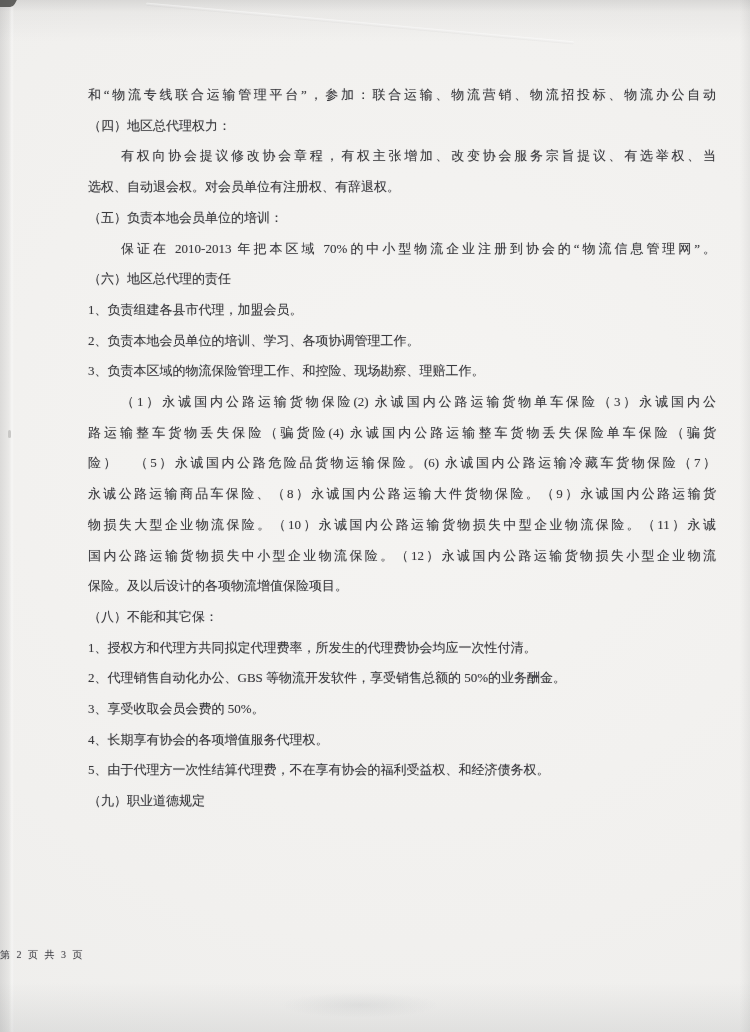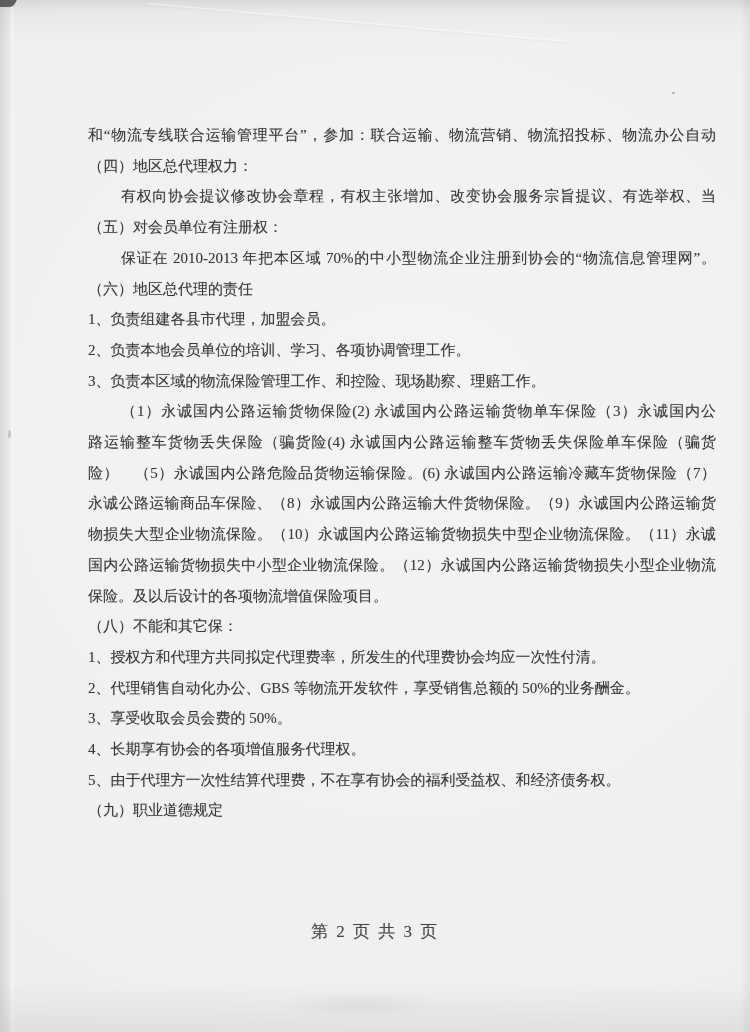--- a/index.html
+++ b/index.html
@@ -26,30 +26,29 @@
     background:linear-gradient(to bottom, rgba(255,255,255,.55), rgba(120,120,122,.07));
     transform:rotate(5.2deg);border-radius:2px;}
   .smudge{position:absolute;left:280px;top:992px;width:160px;height:26px;border-radius:50%;
     background:radial-gradient(ellipse, rgba(150,155,160,.14), rgba(150,155,160,0) 70%);}
   .speck-a{position:absolute;left:672px;top:92px;width:3px;height:2px;background:#9a9a96;border-radius:50%;opacity:.8;}
   .speck-b{position:absolute;left:8px;top:430px;width:3px;height:8px;background:#c9c8c6;border-radius:2px;}
 
   
   .content{
     position:absolute;left:88px;top:80px;width:628px;
-    font-size:15px;line-height:30.7px;color:#3a3a3e;
+    font-size:13px;line-height:30.7px;color:#3a3a3e;
     text-shadow:0 0 1px rgba(58,58,64,.35);
-    margin-top:40px;
   }
   .ln{white-space:nowrap;}
   .in1{padding-left:33px;}
   .fl{white-space:normal;text-align:justify;text-align-last:justify;}
   .footer{
-    position:absolute;left:0;top:920px;width:100%;
-    text-align:center;font-size:17px;color:#47474d;
+    position:absolute;left:0;top:948px;width:100%;
+    text-align:left;font-size:10px;color:#47474d;
     letter-spacing:2px;
     text-shadow:0 0 1px rgba(58,58,64,.3);
   }
 </style>
 </head>
 <body>
 
 <div class="scan">
   <div class="edge-top"></div>
   <div class="edge-left"></div>
@@ -58,21 +57,22 @@
   <div class="corner-mark"></div>
   <div class="crease"></div>
   <div class="smudge"></div>
   <div class="speck-a"></div>
   <div class="speck-b"></div>
 
   <div class="content">
     <div class="ln fl">和“物流专线联合运输管理平台”，参加：联合运输、物流营销、物流招投标、物流办公自动</div>
     <div class="ln">（四）地区总代理权力：</div>
     <div class="ln fl in1">有权向协会提议修改协会章程，有权主张增加、改变协会服务宗旨提议、有选举权、当</div>
-    <div class="ln">（五）对会员单位有注册权：</div>
+    <div class="ln">选权、自动退会权。对会员单位有注册权、有辞退权。</div>
+    <div class="ln">（五）负责本地会员单位的培训：</div>
     <div class="ln fl in1">保证在 2010-2013 年把本区域 70%的中小型物流企业注册到协会的“物流信息管理网”。</div>
     <div class="ln">（六）地区总代理的责任</div>
     <div class="ln">1、负责组建各县市代理，加盟会员。</div>
     <div class="ln">2、负责本地会员单位的培训、学习、各项协调管理工作。</div>
     <div class="ln">3、负责本区域的物流保险管理工作、和控险、现场勘察、理赔工作。</div>
     <div class="ln fl in1">（1）永诚国内公路运输货物保险(2) 永诚国内公路运输货物单车保险（3）永诚国内公</div>
     <div class="ln fl">路运输整车货物丢失保险（骗货险(4) 永诚国内公路运输整车货物丢失保险单车保险（骗货</div>
     <div class="ln fl">险）　（5）永诚国内公路危险品货物运输保险。(6) 永诚国内公路运输冷藏车货物保险（7）</div>
     <div class="ln fl">永诚公路运输商品车保险、（8）永诚国内公路运输大件货物保险。（9）永诚国内公路运输货</div>
     <div class="ln fl">物损失大型企业物流保险。（10）永诚国内公路运输货物损失中型企业物流保险。（11）永诚</div>

